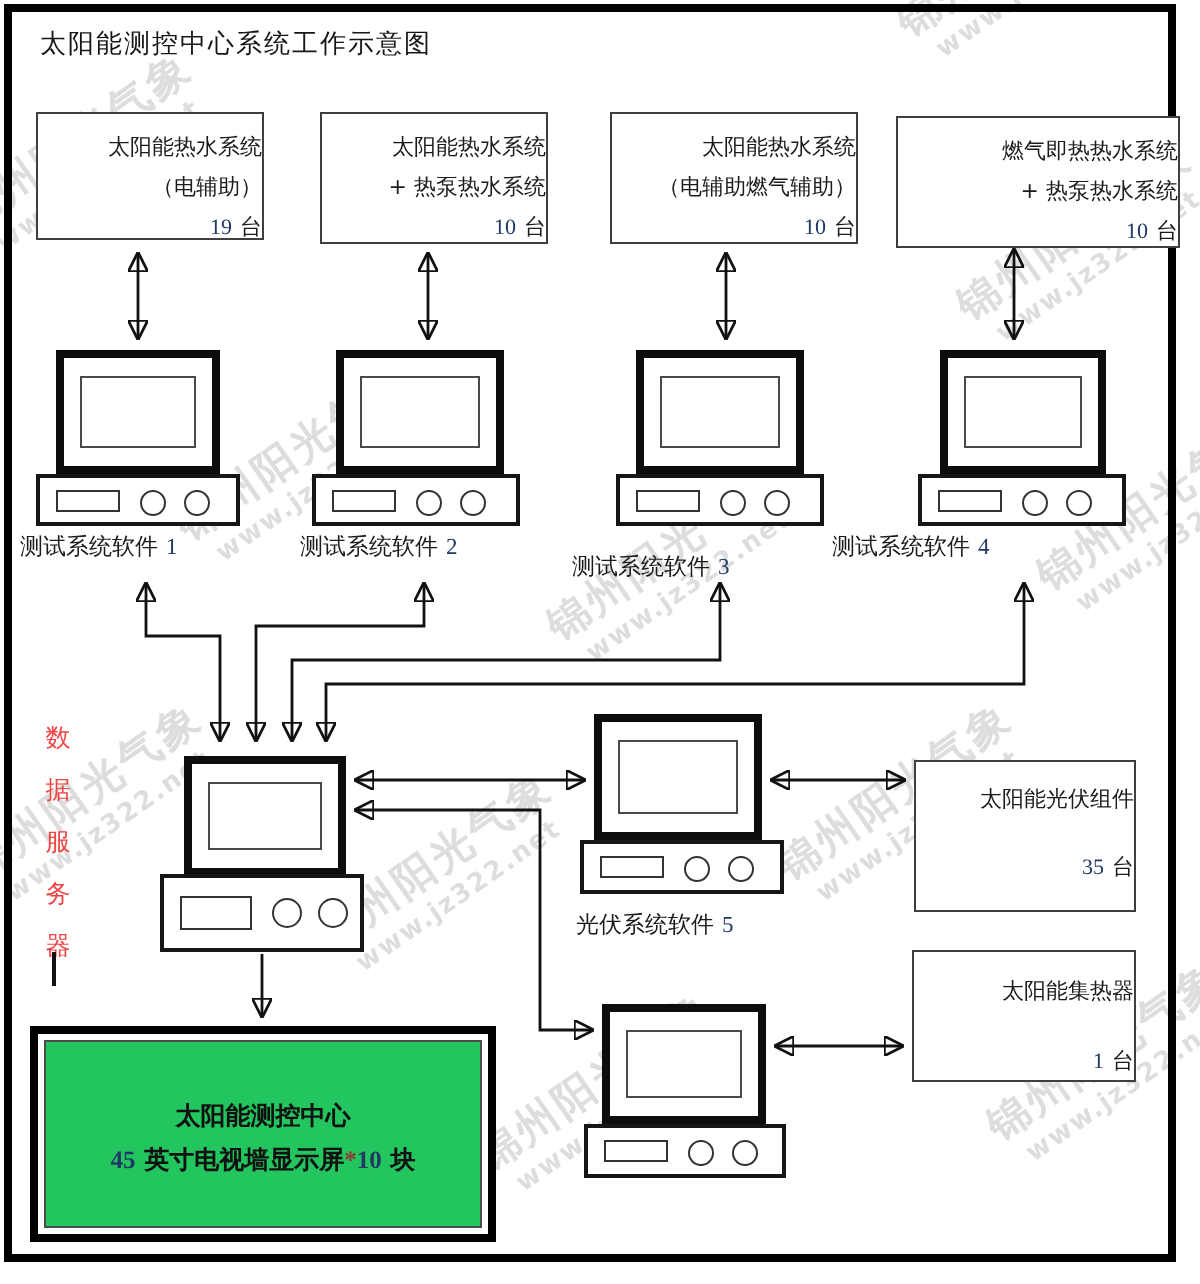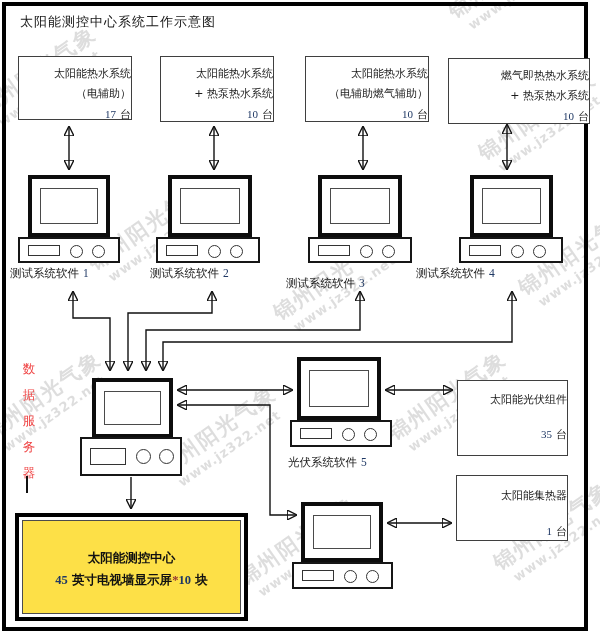--- a/index.html
+++ b/index.html
@@ -33,21 +33,21 @@
   .big .k1{left:54px;} .big .k2{left:77px;}
   
   .lab{position:absolute;font-size:11.5px;z-index:5;white-space:nowrap;}
   .lab .n{margin-left:4px;}
   .vlab{position:absolute;left:21px;top:356px;width:16px;font-size:12.5px;line-height:26px;
         text-align:center;word-break:break-all;z-index:5;color:#ef4444;}
   .tick{position:absolute;left:26px;top:476px;width:2px;height:17px;background:#111;z-index:5;}
   
   .tv-outer{position:absolute;left:15px;top:513px;width:233px;height:108px;border:4px solid #000;
             background:#fff;padding:3px;z-index:3;}
-  .tv-inner{width:100%;height:100%;background:#fde047;border:1px solid #4c4c4c;
+  .tv-inner{width:100%;height:100%;background:#22c55e;border:1px solid #4c4c4c;
             text-align:center;font-size:12.5px;font-weight:bold;line-height:22px;padding-top:26px;color:#111;}
   
   .conn{position:absolute;left:0;top:0;z-index:6;pointer-events:none;}
   .conn path,.conn line{stroke:#111;stroke-width:1.4;fill:none;}
 </style>
 </head>
 <body>
 
 <div class="stage">
 
@@ -97,21 +97,21 @@
         <div class="wm-url">www.jz322.net</div>
       </div>
   </div>
 
   <div class="frame"></div>
   <div class="title">太阳能测控中心系统工作示意图</div>
 
   <div class="sbox" style="left:18px;top:56px;width:114px;height:64px">
     <div>太阳能热水系统</div>
     <div>（电辅助）</div>
-    <div><span class="n">17</span><span class="u">台</span></div>
+    <div><span class="n">19</span><span class="u">台</span></div>
   </div>
   <div class="sbox" style="left:160px;top:56px;width:114px;height:66px">
     <div>太阳能热水系统</div>
     <div>+ 热泵热水系统</div>
     <div><span class="n">10</span><span class="u">台</span></div>
   </div>
   <div class="sbox" style="left:305px;top:56px;width:124px;height:66px">
     <div>太阳能热水系统</div>
     <div>（电辅助燃气辅助）</div>
     <div><span class="n">10</span><span class="u">台</span></div>

